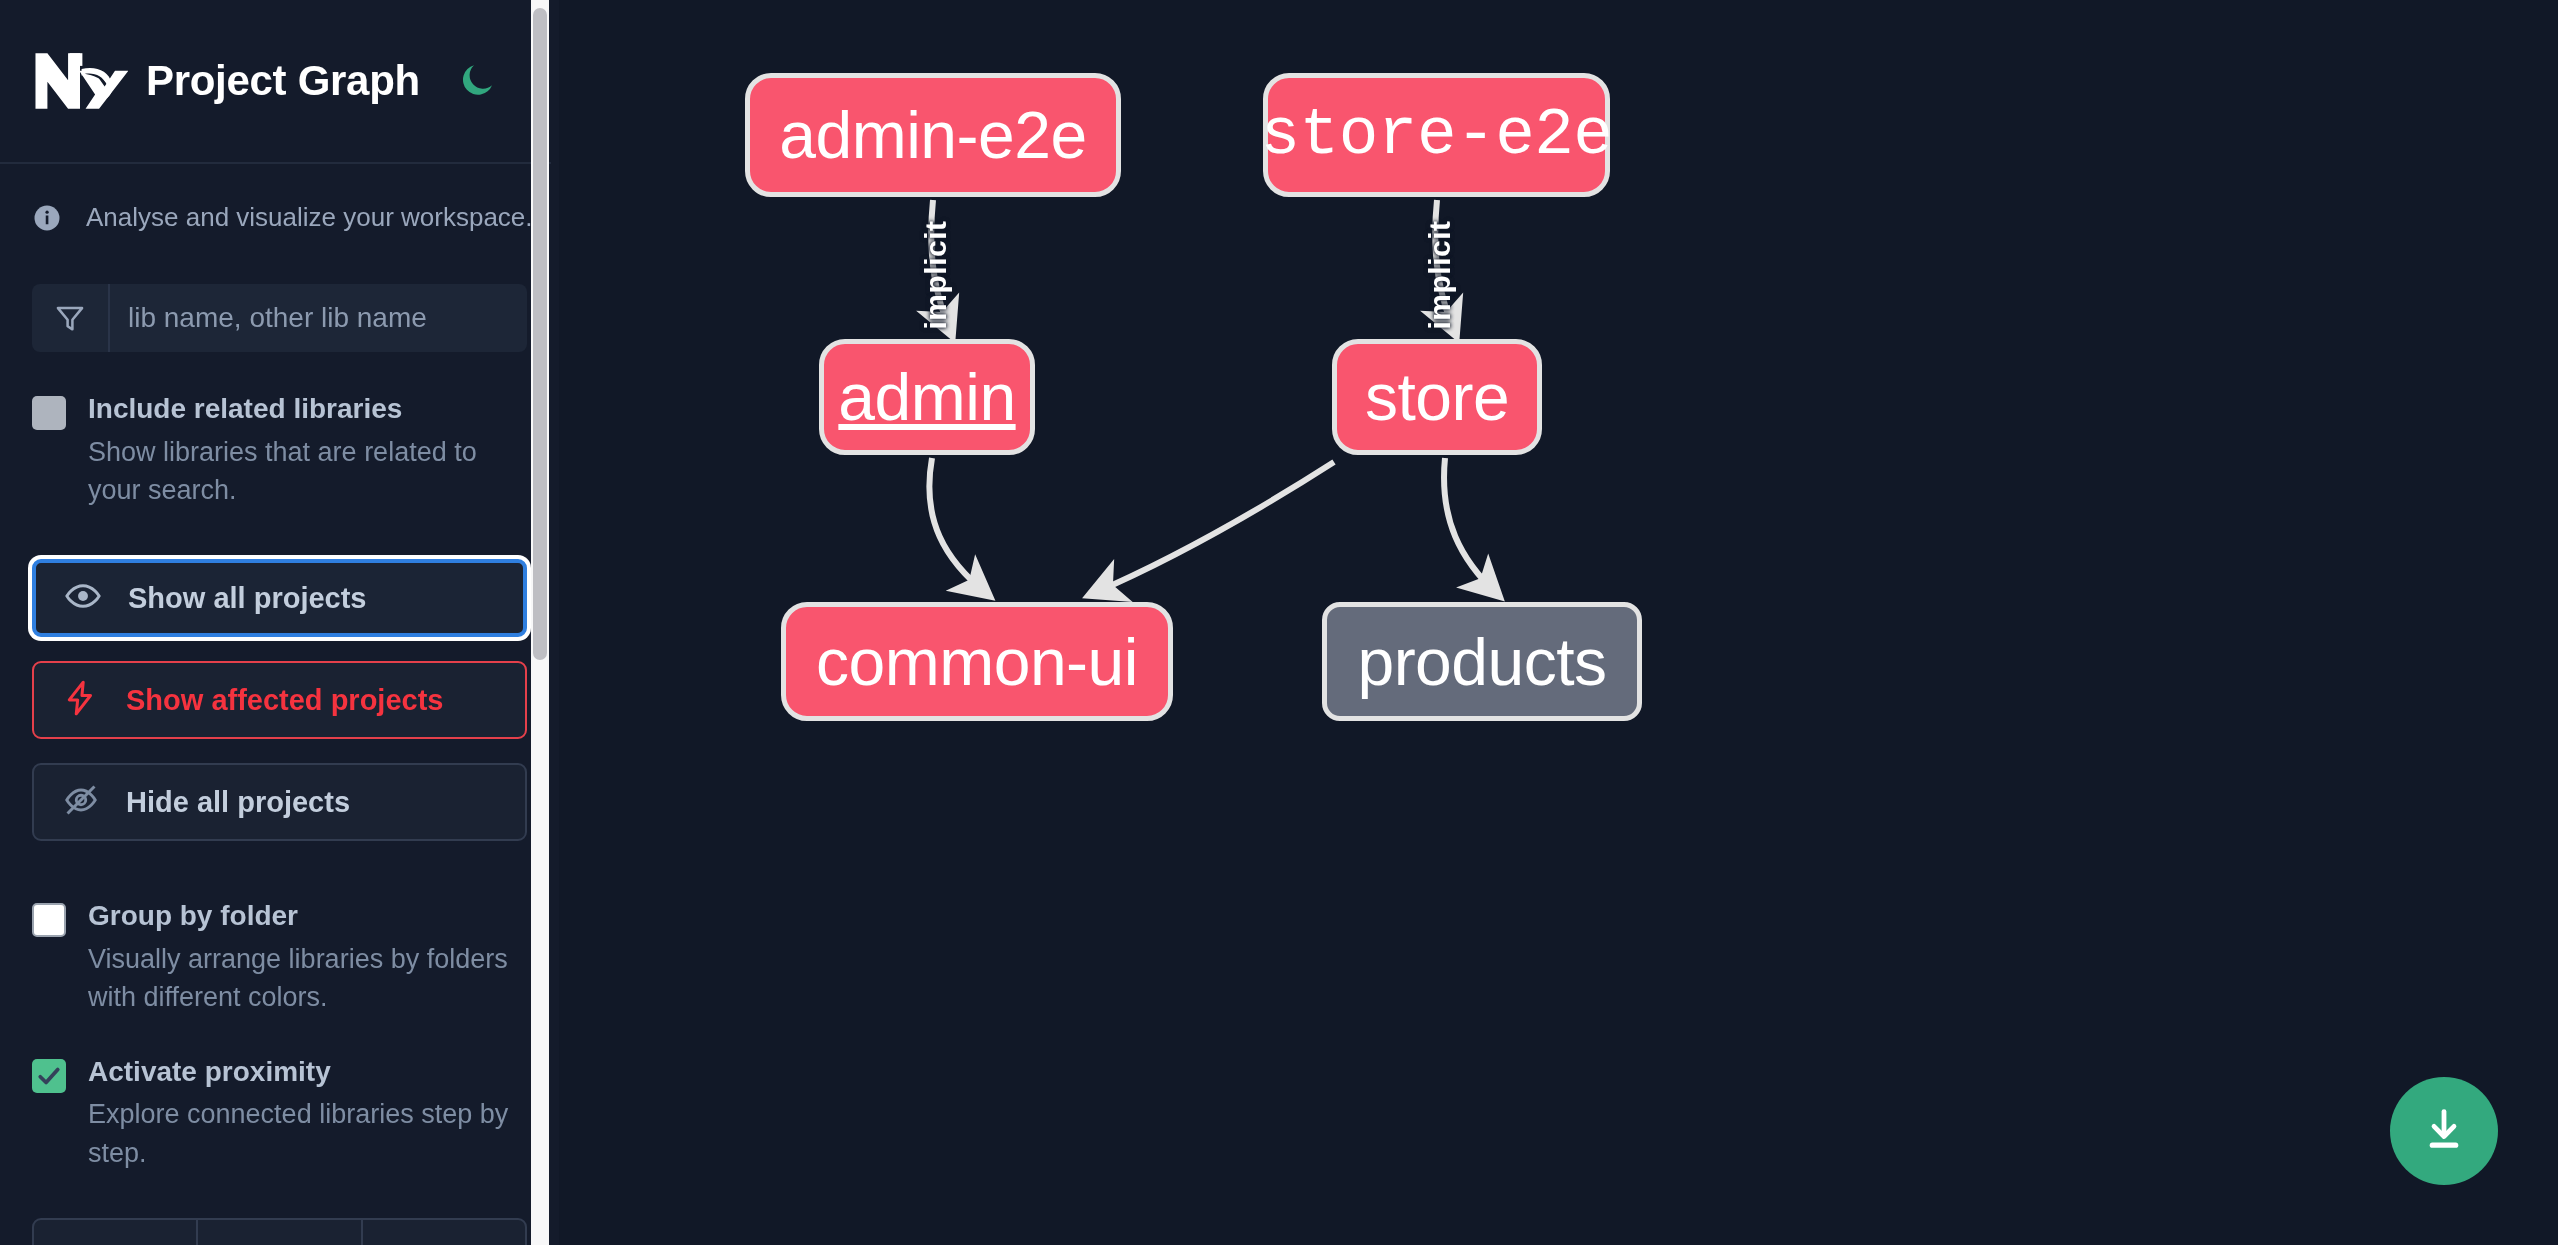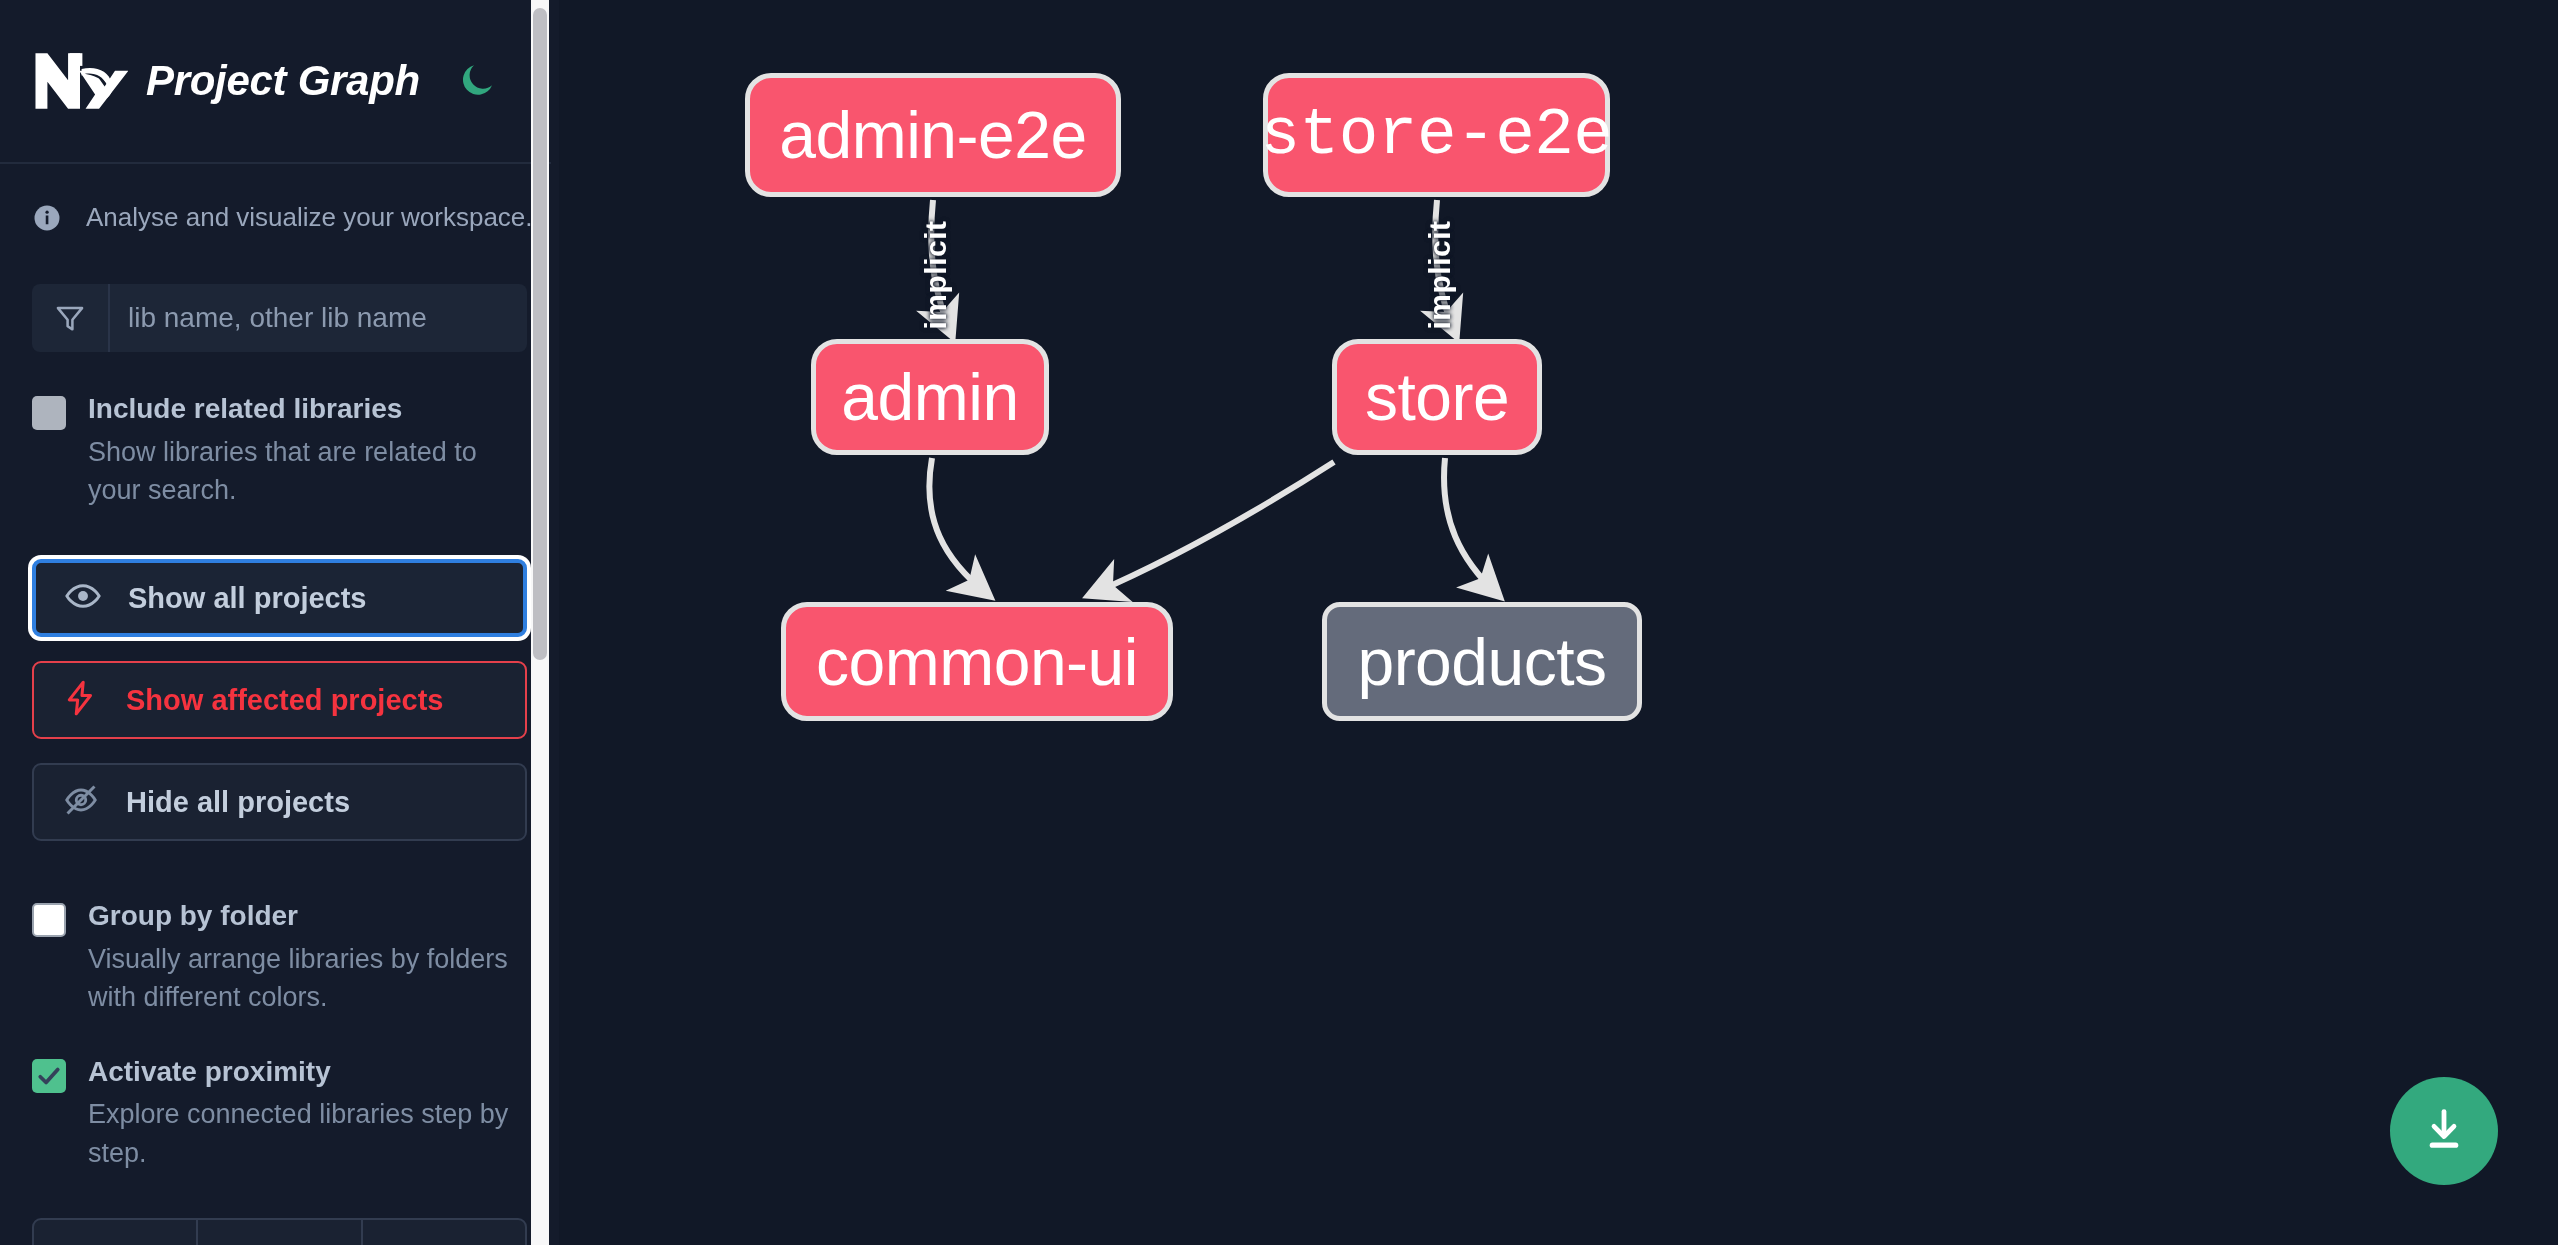--- a/index.html
+++ b/index.html
@@ -29,21 +29,20 @@
     border-bottom: 2px solid #222B3D;
   }
   .nx-logo { width: 96px; height: 62px; flex: 0 0 96px; }
   .app-title {
     color: #FFFFFF;
     font-size: 42px;
     font-weight: 700;
     letter-spacing: -0.3px;
     margin-left: 18px;
     white-space: nowrap;
-    font-style: italic;
   }
   .moon-btn {
     margin-left: 34px; width: 46px; height: 46px;
     display: flex; align-items: center; justify-content: center;
     cursor: pointer; background: none; border: none;
   }
 
   .sb-info {
     display: flex; align-items: center;
     padding: 38px 32px 0 32px;
@@ -345,21 +344,21 @@
     </svg>
 
     <div class="node pink" style="left:186px; top:73px; width:376px; height:124px;">
       <span>admin-e2e</span>
     </div>
 
     <div class="node pink" style="left:704px; top:73px; width:347px; height:124px;font-family:Liberation Mono, monospace;">
       <span>store-e2e</span>
     </div>
 
-    <div class="node pink" style="left:252px; top:339px; width:238px; height:116px;">
+    <div class="node pink" style="left:260px; top:339px; width:216px; height:116px;text-decoration:underline;">
       <span>admin</span>
     </div>
 
     <div class="node pink" style="left:773px; top:339px; width:210px; height:116px;">
       <span>store</span>
     </div>
 
     <div class="node pink" style="left:222px; top:602px; width:392px; height:119px;">
       <span>common-ui</span>
     </div>

